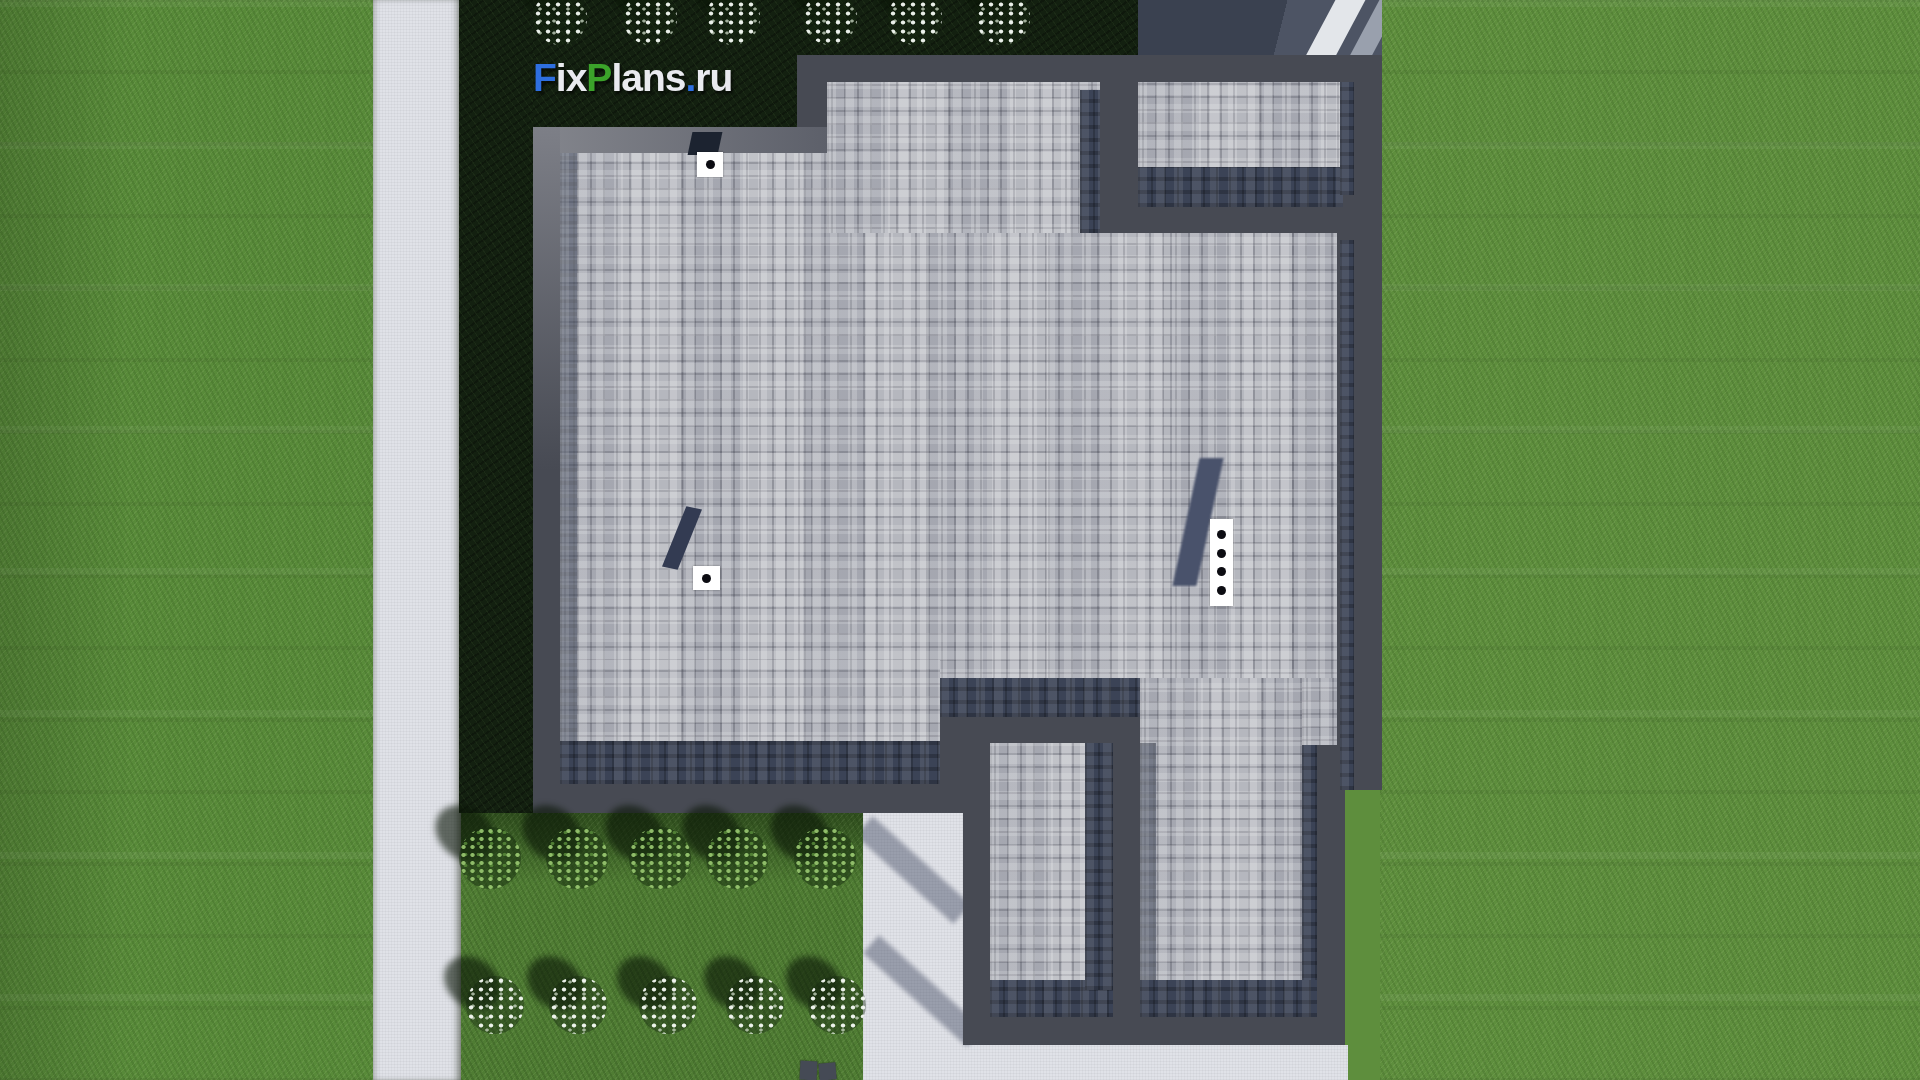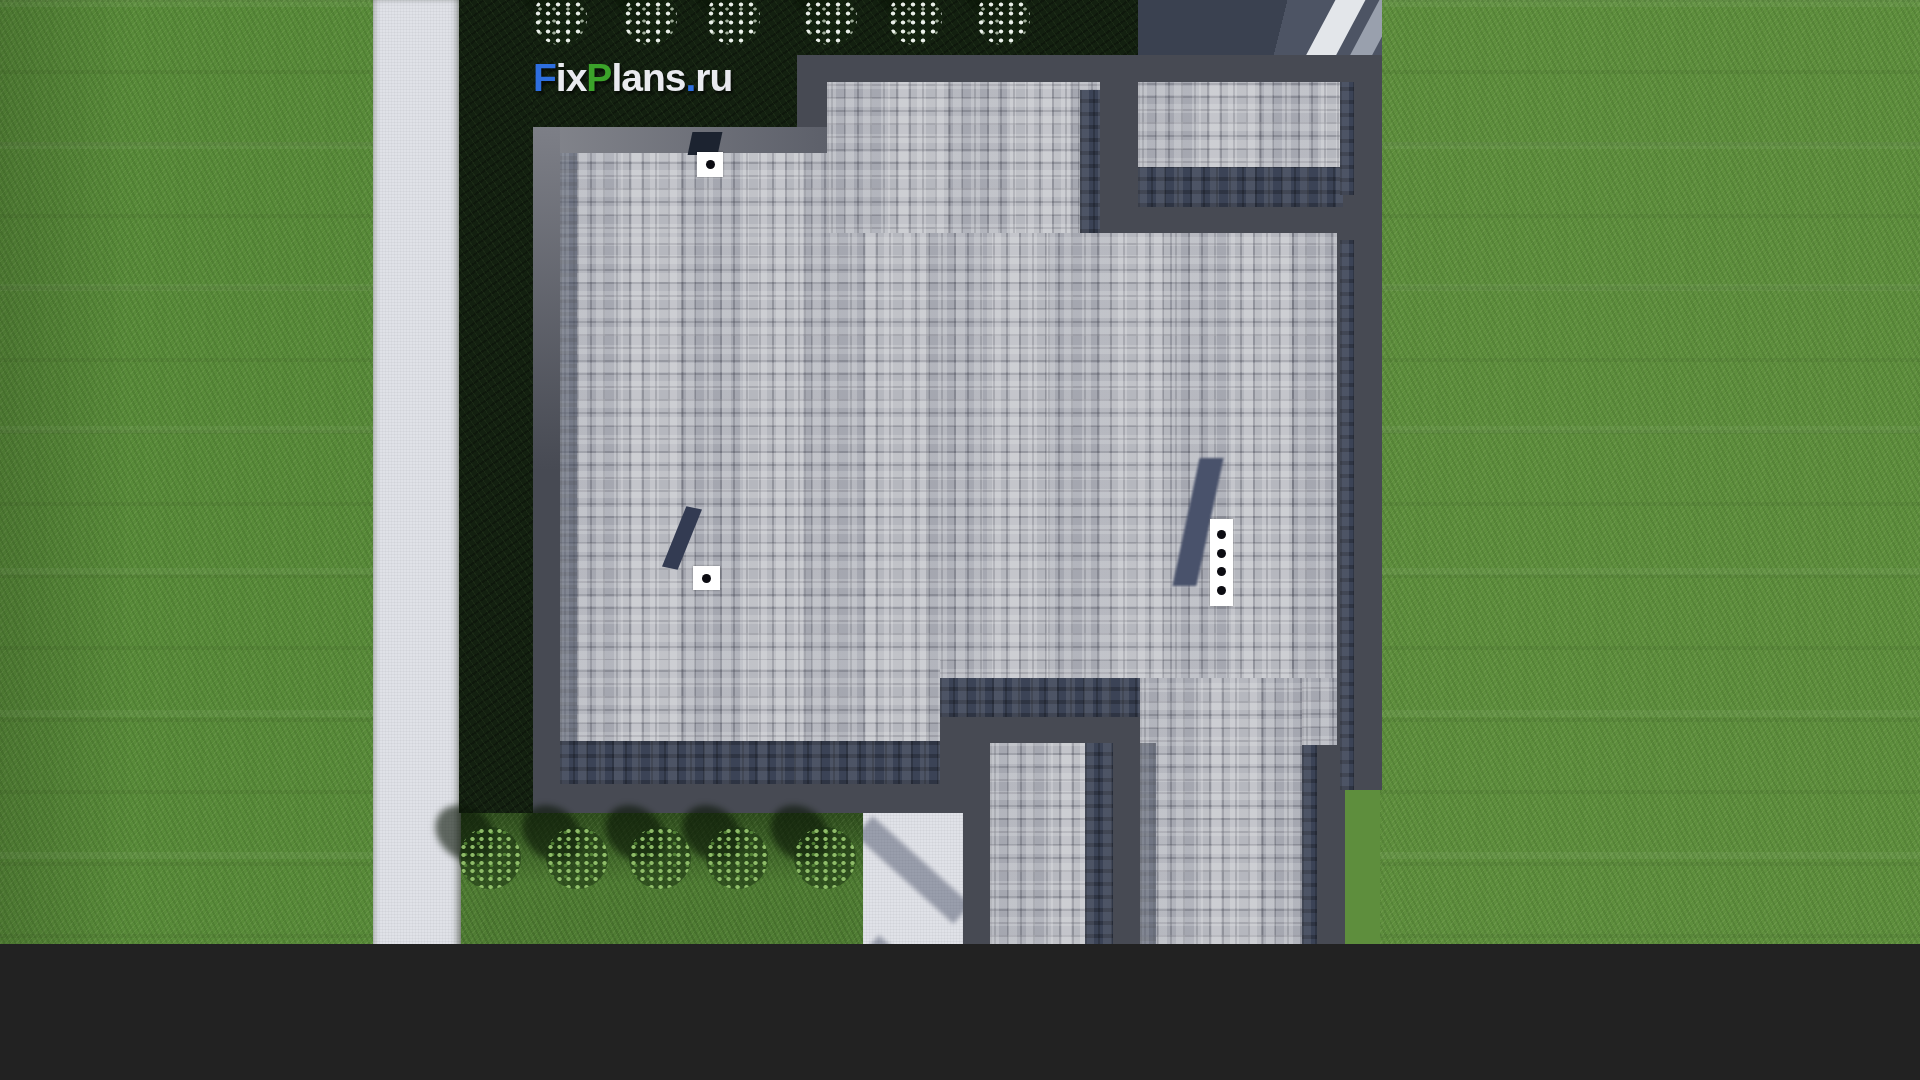--- a/index.html
+++ b/index.html
@@ -1,16 +1,16 @@
 <!DOCTYPE html>
 <html style="--charcoal: #474a53; --shingle: #aeb0b8; --shingleDark: #3b4356; --grass: #5e8e3d; --grassLeft: #588a39; --garden: #4f7c33; --hedge: #16240f; --bedDark: #132010; --walk: #e0e2e8; --driveway: #4d5464; --drivewayShadow: #3a4150; --navy: #39415a; --white: #ffffff; --logoBlue: #2e6fe0; --logoGreen: #3ba32a; --logoLight: #e9eaef; --chimneyShadow: #49526b; --binGray: #454a55;"><head>
 <meta charset="utf-8">
 <style>
   html,body{margin:0;padding:0;background:#222;}
-  .scene{position:relative;width:1920px;height:944px;overflow:hidden;
+  .scene{position:relative;width:1920px;height:1080px;overflow:hidden;
          font-family:"Liberation Sans","DejaVu Sans",sans-serif;
          background:var(--grass,#5e8e3d);text-align:right;}
   .abs{position:absolute;}
 
   
   .grass{background-color:var(--grass);
     background-image:
       repeating-linear-gradient(63deg, rgba(25,55,10,.13) 0 2px, rgba(0,0,0,0) 2px 5px),
       repeating-linear-gradient(-48deg, rgba(235,250,200,.08) 0 1px, rgba(0,0,0,0) 1px 4px),
       repeating-linear-gradient(180deg, rgba(255,255,255,.05) 0 7px, rgba(0,0,0,0) 7px 142px),

